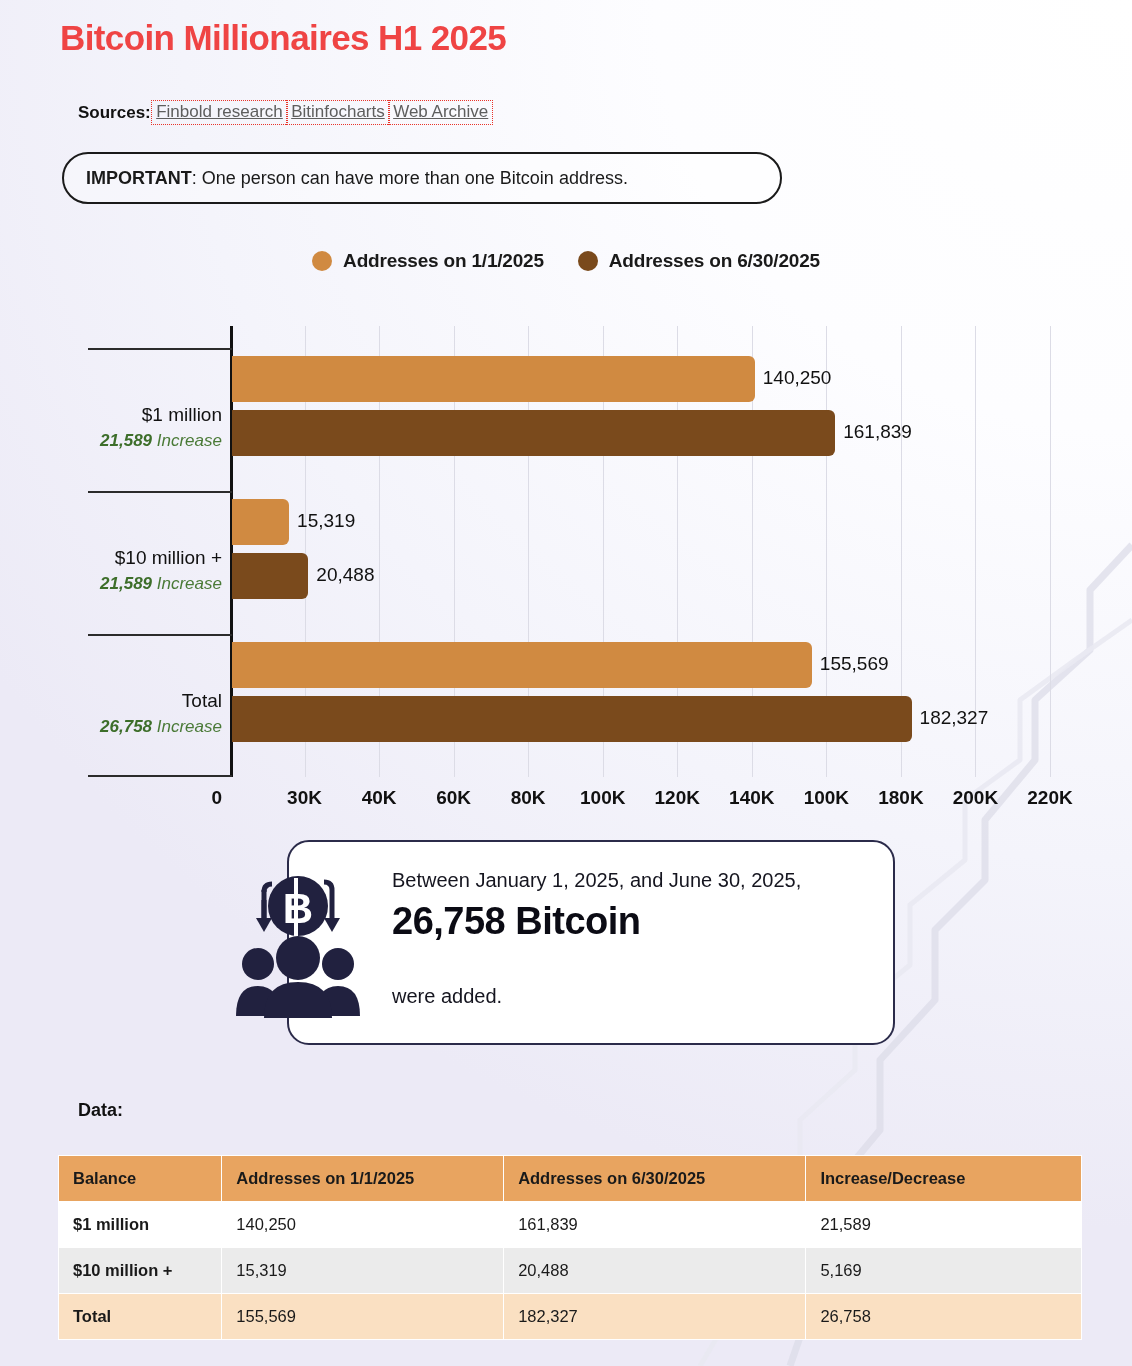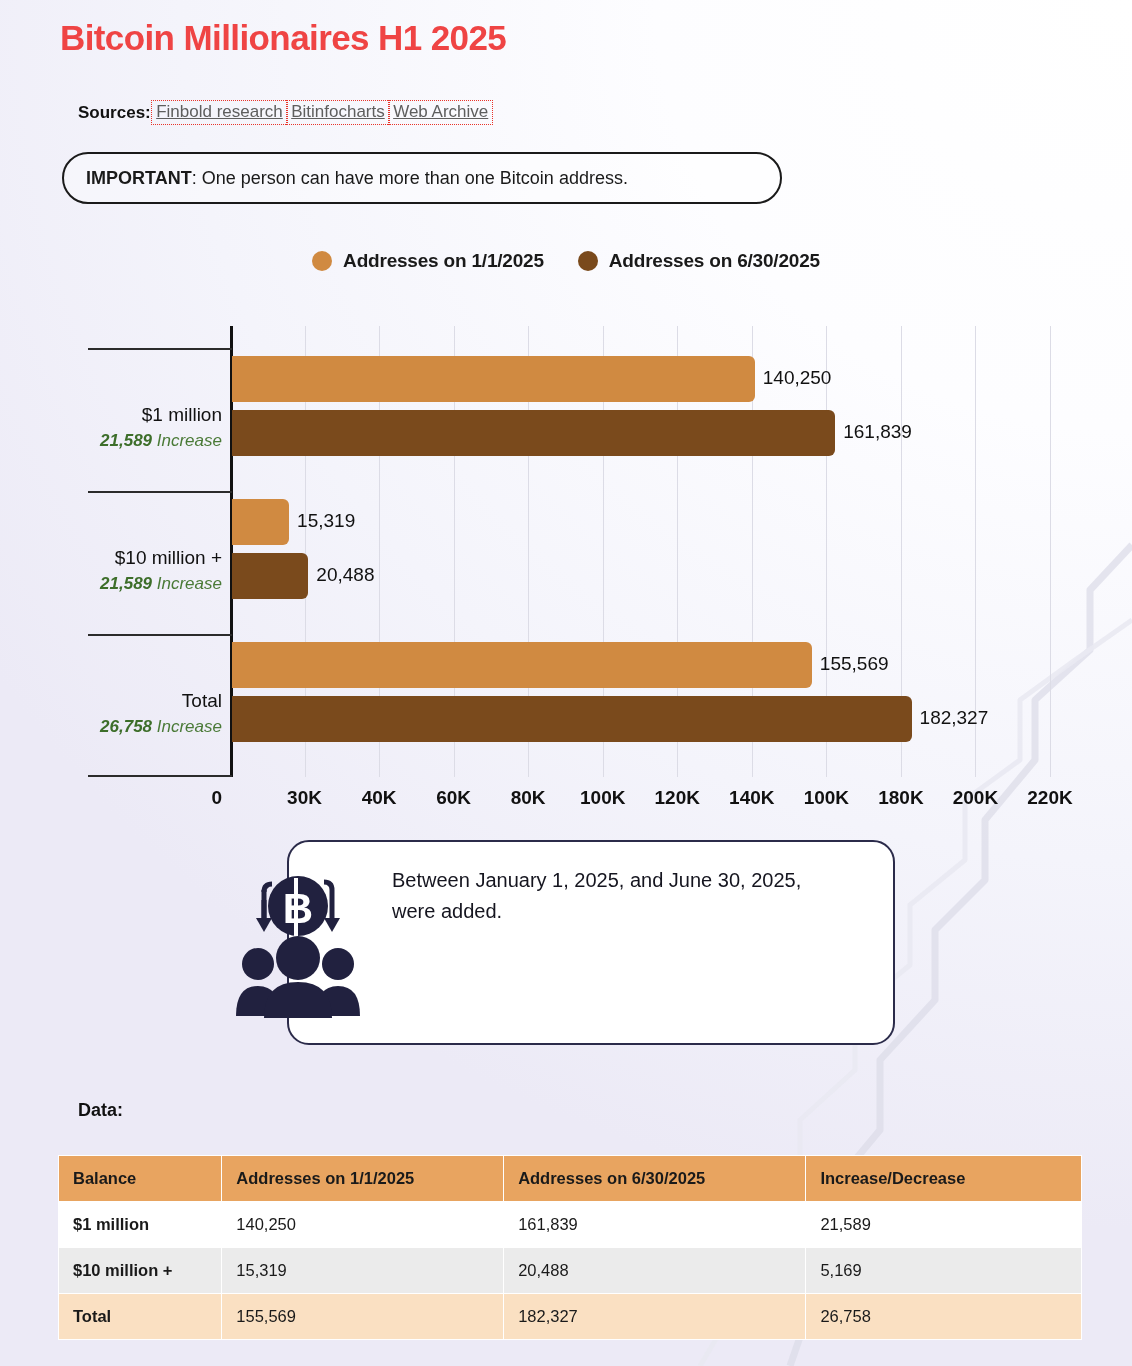--- a/index.html
+++ b/index.html
@@ -207,20 +207,21 @@
     <path d="M96 50 l8 14 l8 -14 z" fill="#21213f"></path>
     <circle cx="30" cy="96" r="16" fill="#21213f"></circle>
     <path d="M8 148 q0 -30 22 -30 q22 0 22 30 z" fill="#21213f"></path>
     <circle cx="110" cy="96" r="16" fill="#21213f"></circle>
     <path d="M88 148 q0 -30 22 -30 q22 0 22 30 z" fill="#21213f"></path>
     <circle cx="70" cy="90" r="22" fill="#21213f"></circle>
     <path d="M36 150 q0 -36 34 -36 q34 0 34 36 z" fill="#21213f"></path>
   </svg>
   <div class="callout-text">
     <span>Between January 1, 2025, and June 30, 2025,</span>
+    <span class="callout-big">26,758 Bitcoin</span>
     <br>
     <span>were added.</span>
   </div>
 
   <div class="data-label">Data:</div>
   <table class="dt">
     <thead>
       <tr>
         <th class="col-a">Balance</th>
         <th class="col-b">Addresses on 1/1/2025</th>

